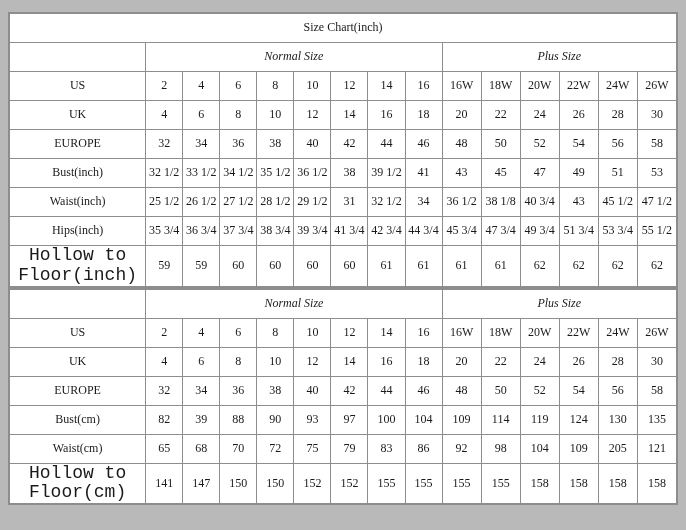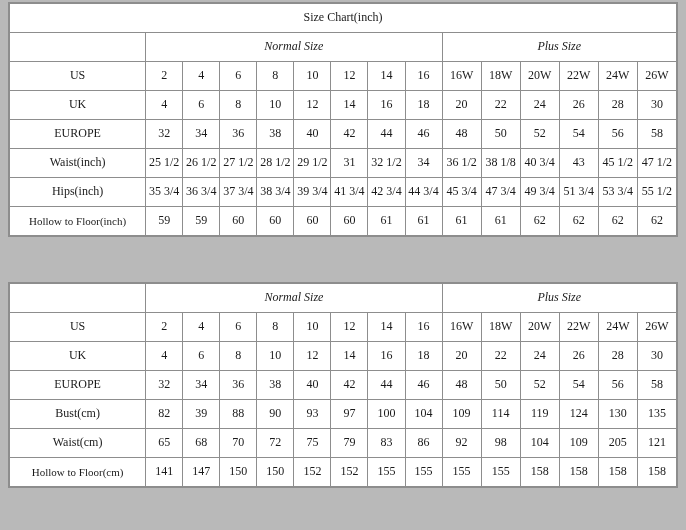--- a/index.html
+++ b/index.html
@@ -15,21 +15,21 @@
     overflow: hidden;
   }
   .page {
     width: 686px;
     height: 492px;
     background: #b9b9b9;
     display: flex;
     flex-direction: column;
     justify-content: space-between;
     box-sizing: border-box;
-    padding: 2px 0 4px 0;
+    padding: 12px 0 4px 0;
   }
   .chart-block {
     width: 670px;
     margin: 0 auto;
     background: #ffffff;
     border: 1px solid #8d8d8d;
     box-sizing: border-box;
   }
   table.size-table {
     width: 100%;
@@ -61,21 +61,22 @@
   }
   td.blank-head {
     background: #efefef;
   }
   td.rowlabel {
     font-size: 13px;
     background: #efefef;
     width: 136px;
   }
   td.rowlabel.wide-label {
-    font-size: 11px;
+    font-size: 18px;
+    font-family: Liberation Mono, monospace;
   }
   td.datacell {
     font-size: 11.5px;
   }
   .cm-block td.datacell {
     font-size: 12px;
   }
   .spacer {
     height: 2px;
   }
@@ -147,20 +148,37 @@
           <td class="datacell">44</td>
           <td class="datacell">46</td>
           <td class="datacell">48</td>
           <td class="datacell">50</td>
           <td class="datacell">52</td>
           <td class="datacell">54</td>
           <td class="datacell">56</td>
           <td class="datacell">58</td>
         </tr>
         <tr>
+          <td class="rowlabel">Bust(inch)</td>
+          <td class="datacell">32 1/2</td>
+          <td class="datacell">33 1/2</td>
+          <td class="datacell">34 1/2</td>
+          <td class="datacell">35 1/2</td>
+          <td class="datacell">36 1/2</td>
+          <td class="datacell">38</td>
+          <td class="datacell">39 1/2</td>
+          <td class="datacell">41</td>
+          <td class="datacell">43</td>
+          <td class="datacell">45</td>
+          <td class="datacell">47</td>
+          <td class="datacell">49</td>
+          <td class="datacell">51</td>
+          <td class="datacell">53</td>
+        </tr>
+        <tr>
           <td class="rowlabel">Waist(inch)</td>
           <td class="datacell">25 1/2</td>
           <td class="datacell">26 1/2</td>
           <td class="datacell">27 1/2</td>
           <td class="datacell">28 1/2</td>
           <td class="datacell">29 1/2</td>
           <td class="datacell">31</td>
           <td class="datacell">32 1/2</td>
           <td class="datacell">34</td>
           <td class="datacell">36 1/2</td>

